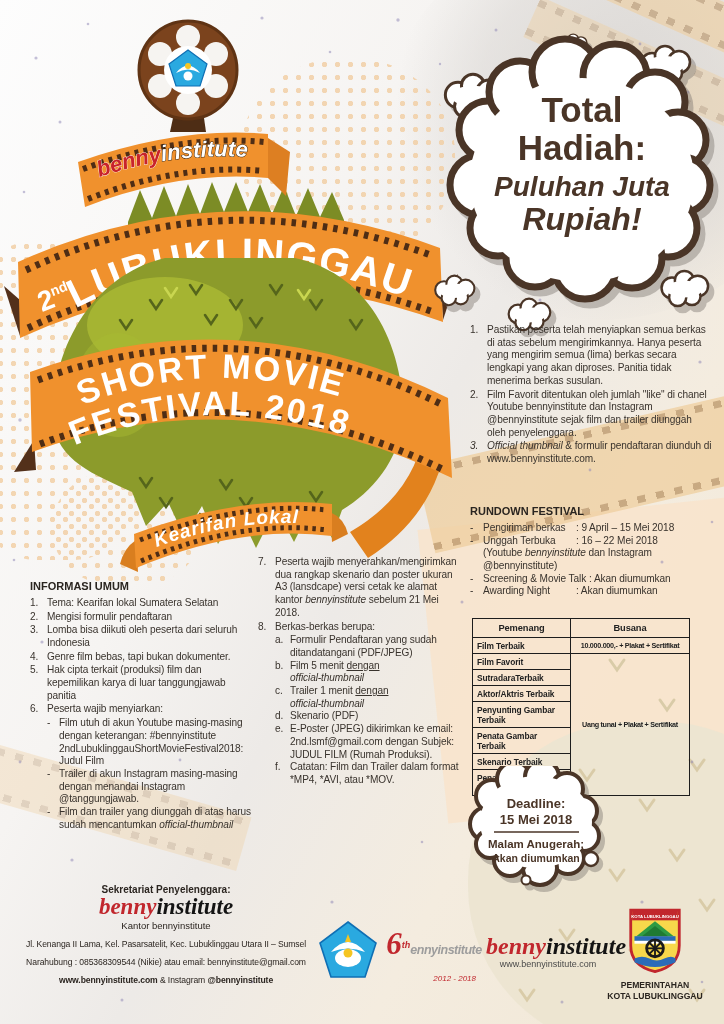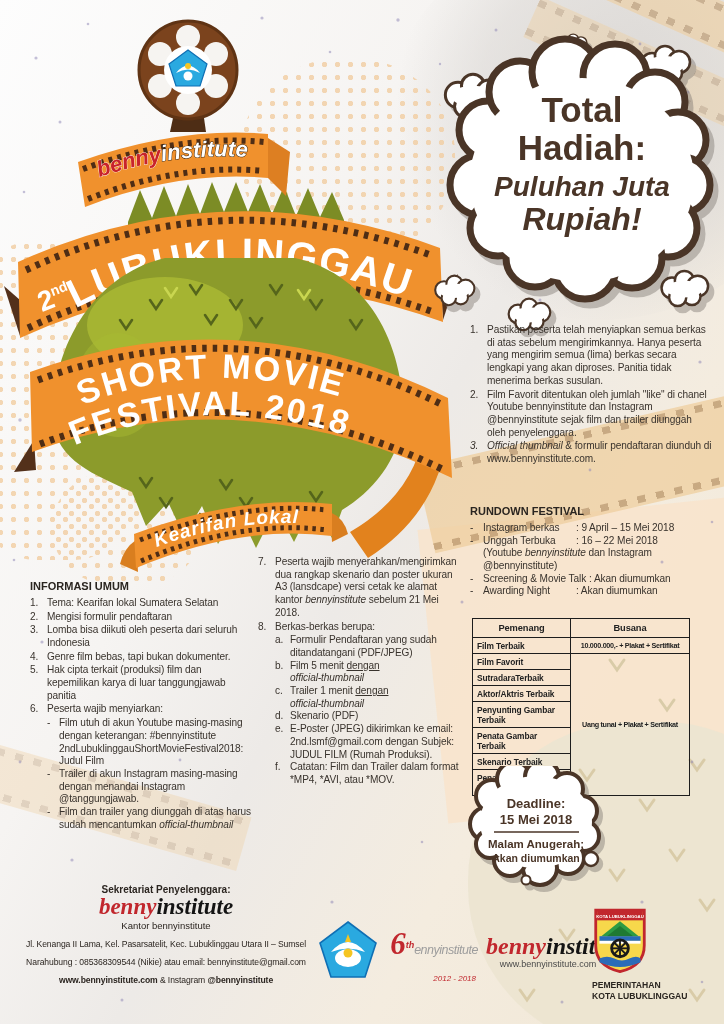--- a/index.html
+++ b/index.html
@@ -75,27 +75,27 @@
   #secretariat{position:absolute;left:20px;top:884px;width:292px;text-align:center;color:#2b2520}
   .sec-title{font-size:10px;font-weight:bold}
   .sec-logo{font-size:23px;font-weight:bold;font-style:italic;font-family:"Liberation Serif",serif;line-height:1.05}
   .sec-logo .b{color:#c1272d}.sec-logo .i{color:#141414}
   .sec-office{font-size:9.5px;margin-top:1px}
   .sec-line{font-size:8.6px;margin-top:8px;letter-spacing:-.1px}
   #logo-tutwuri{position:absolute;left:318px;top:920px}
   #logo-six{position:absolute;left:386px;top:928px;width:96px;text-align:center;line-height:1}
   .six-num{font-family:"Liberation Serif",serif;font-size:31px;font-style:italic;font-weight:bold;color:#c1272d}
   .six-sup{font-size:9px;color:#c1272d;font-style:italic;font-weight:bold}
-  .six-rest{font-size:12.5px;font-style:italic;font-weight:normal;color:#9d9d9d;letter-spacing:-.5px}
+  .six-rest{font-size:12.5px;font-style:italic;font-weight:bold;color:#9d9d9d;letter-spacing:-.5px}
   .six-years{font-size:8px;color:#c1272d;font-style:italic;margin-top:16px;text-align:right;padding-right:6px}
   #logo-benny{position:absolute;left:486px;top:934px;width:124px;text-align:center}
   .lb-main{font-family:"Liberation Serif",serif;font-size:24px;font-weight:bold;font-style:italic;line-height:1}
   .lb-main .b{color:#c1272d}.lb-main .i{color:#141414}
   .lb-web{font-size:9px;color:#4a4a4a;margin-top:1px}
-  #logo-gov{position:absolute;left:592px;top:904px;width:126px;text-align:left}
+  #logo-gov{position:absolute;left:592px;top:904px;width:126px;text-align:center}
   .gov-text{font-size:8.6px;color:#2a2520;margin-top:2px;line-height:1.25;font-weight:bold;letter-spacing:0}
 </style>
 </head>
 <body>
 
 <div class="poster">
 
   <div class="bg-gray"></div>
   <div class="dots" id="dots1"></div>
   <div class="dots" id="dots2"></div>
@@ -400,21 +400,21 @@
     <div class="li">
         <span class="n it">3.</span>
         <span class="t"><span class="it">Official thumbnail</span><span> &amp; formulir pendaftaran diunduh di www.bennyinstitute.com.</span></span>
       </div>
   </div>
 
   <div class="col" id="rundown">
     <h3>RUNDOWN FESTIVAL</h3>
     <div class="rl">
         <span class="d">-</span>
-        <span class="lab">Instagram berkas</span>
+        <span class="lab">Pengiriman berkas</span>
         <span class="val">: 9 April – 15 Mei 2018</span>
       </div>
     <div class="rl">
         <span class="d">-</span>
         <span class="lab">Unggah Terbuka</span>
         <span class="val">: 16 – 22 Mei 2018</span>
       </div>
     <div class="rl-extra"><span>(Youtube </span><span class="it">bennyinstitute</span><span> dan Instagram @bennyinstitute)</span></div>
     <div class="rl">
         <span class="d">-</span>

